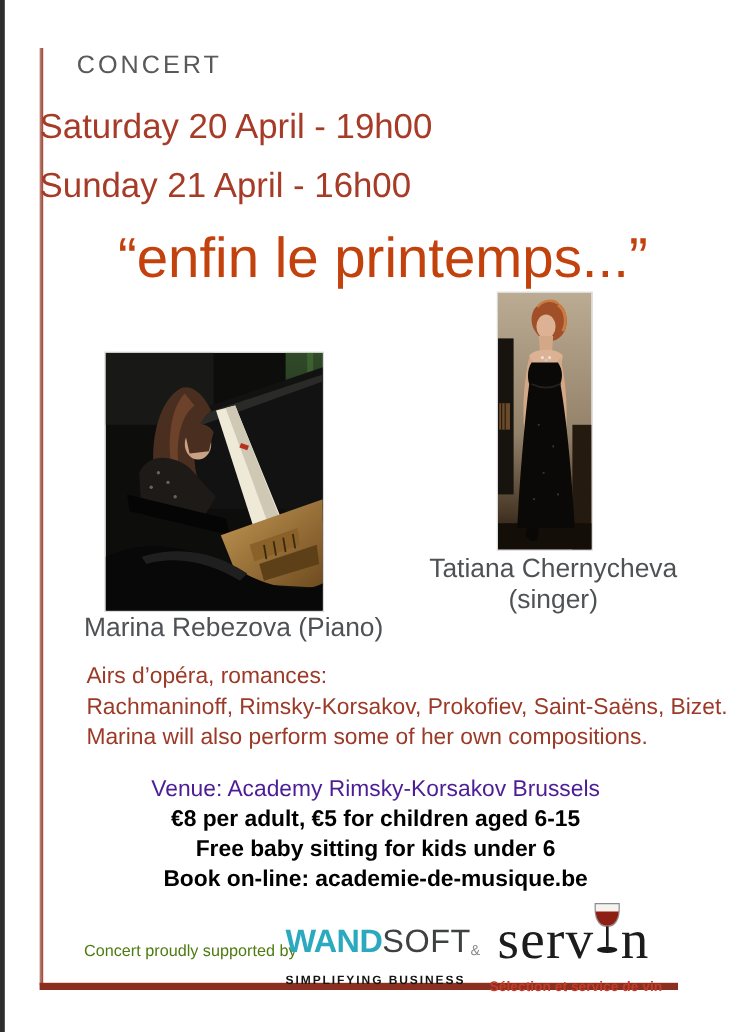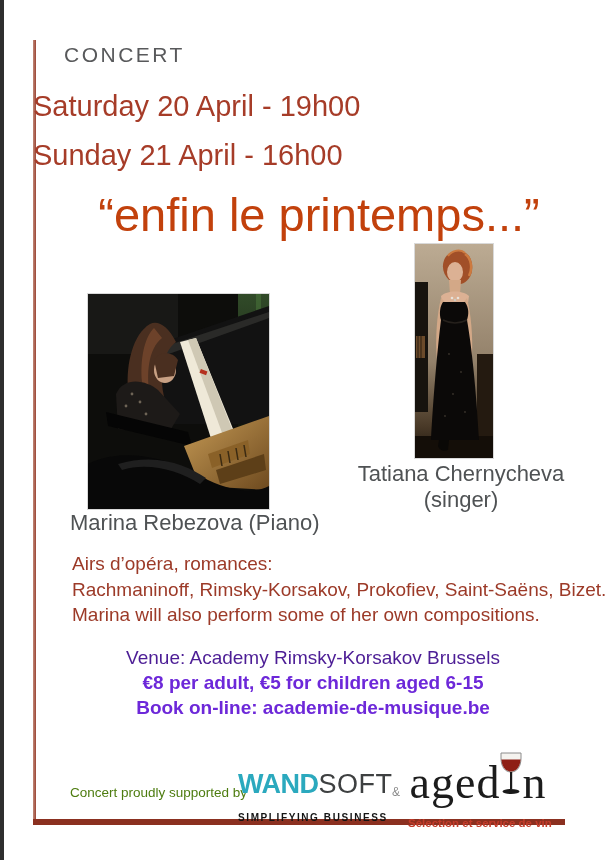--- a/index.html
+++ b/index.html
@@ -25,21 +25,21 @@
   
   .caption{position:absolute;font-size:22px;color:#4f5254;}
   .caption-singer{left:330px;top:461px;width:262px;text-align:center;}
   .caption-pianist{left:70px;top:510px;}
   
   .program{position:absolute;left:72px;top:551px;font-size:19px;line-height:25.5px;color:#9c3a28;}
   
   .details{position:absolute;left:33px;top:645px;width:560px;text-align:center;
     font-size:19px;line-height:25px;}
   .details .venue-line{color:#4c1d95;font-weight:400;}
-  .details .red-line{color:#6d28d9;font-weight:600;}
+  .details .red-line{color:#000000;font-weight:600;}
   
   .supported-by{position:absolute;left:70px;top:785px;font-size:13.5px;color:#4d7c0f;text-align:center;}
   .wandsoft{position:absolute;left:238px;top:771px;width:148px;text-align:center;}
   .wandsoft .brand{font-size:27px;line-height:27px;white-space:nowrap;}
   .wandsoft .wand{color:#2ba9be;font-weight:700;letter-spacing:-0.5px;}
   .wandsoft .soft{color:#3e4041;font-weight:400;letter-spacing:0.5px;}
   .wandsoft .tagline{margin-top:14px;font-size:10px;font-weight:700;letter-spacing:1.6px;color:#141414;white-space:nowrap;}
   .amp{position:absolute;left:392px;top:785px;font-size:12px;color:#8a8a8a;}
   .servin{position:absolute;left:408px;top:754px;width:140px;text-align:center;}
   .servin .brand{font-family:"Liberation Serif",serif;font-size:46px;line-height:46px;
@@ -159,34 +159,35 @@
 
   <div class="program">
     <div>Airs d’opéra, romances:</div>
     <div>Rachmaninoff, Rimsky-Korsakov, Prokofiev, Saint-Saëns, Bizet.</div>
     <div>Marina will also perform some of her own compositions.</div>
   </div>
 
   <div class="details">
     <div class="venue-line">Venue: Academy Rimsky-Korsakov Brussels</div>
     <div class="red-line">€8 per adult, €5 for children aged 6-15</div>
+    <div class="red-line">Free baby sitting for kids under 6</div>
     <div class="red-line">Book on-line: academie-de-musique.be</div>
   </div>
 
   <div class="supported-by">Concert proudly supported by</div>
 
   <div class="wandsoft">
     <div class="brand"><span class="wand">WAND</span><span class="soft">SOFT</span></div>
     <div class="tagline">SIMPLIFYING BUSINESS</div>
   </div>
 
   <div class="amp">&amp;</div>
 
   <div class="servin">
-    <div class="brand"><span>aged</span><svg width="26" height="44" viewBox="0 0 26 44">
+    <div class="brand"><span>serv</span><svg width="26" height="44" viewBox="0 0 26 44">
           <path d="M3,1 H23 V6 C23,15 18.8,20 13,20 C7.2,20 3,15 3,6 Z" fill="#f5f3ef" stroke="#8c8c8c" stroke-width="1"></path>
           <path d="M3.4,7.5 H22.6 C22,15 18.4,19.4 13,19.4 C7.6,19.4 4,15 3.4,7.5 Z" fill="#8e1f15"></path>
           <rect x="12" y="20" width="2.2" height="17" fill="#1a1a1a"></rect>
           <ellipse cx="13" cy="39.5" rx="8.5" ry="2.6" fill="#1a1a1a"></ellipse>
         </svg><span>n</span></div>
     <div class="tagline">Sélection et service de vin</div>
   </div>
 
 </div>
 

